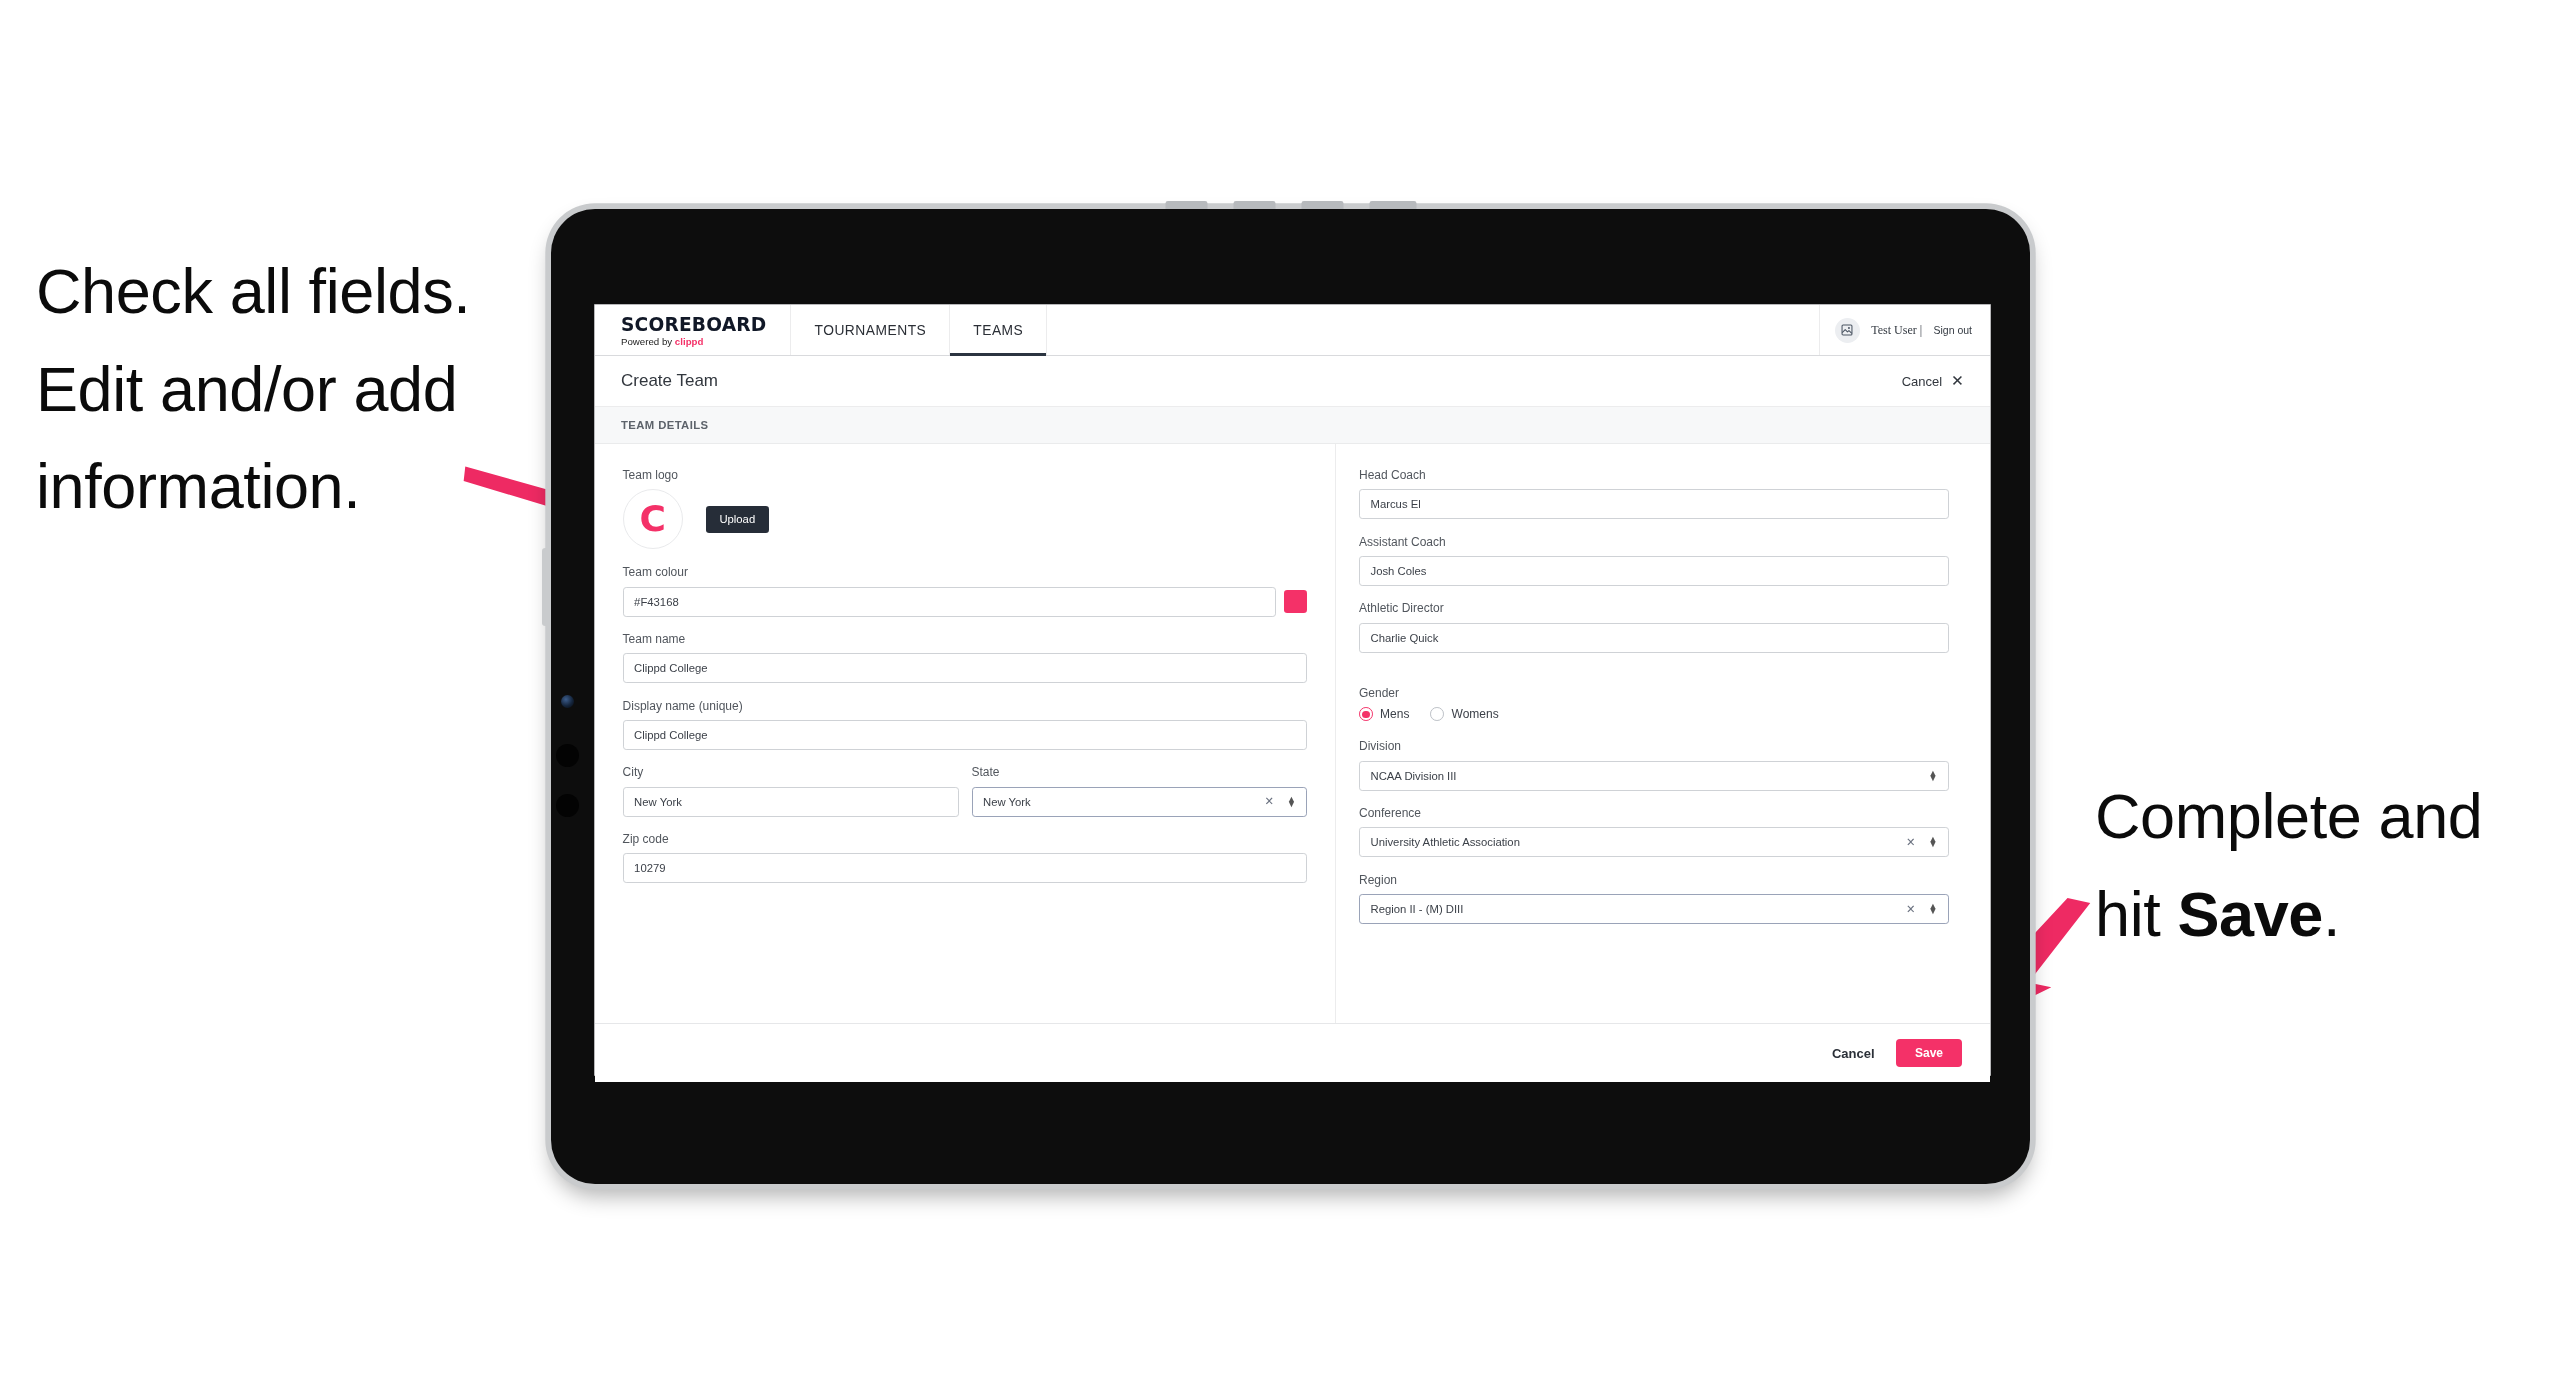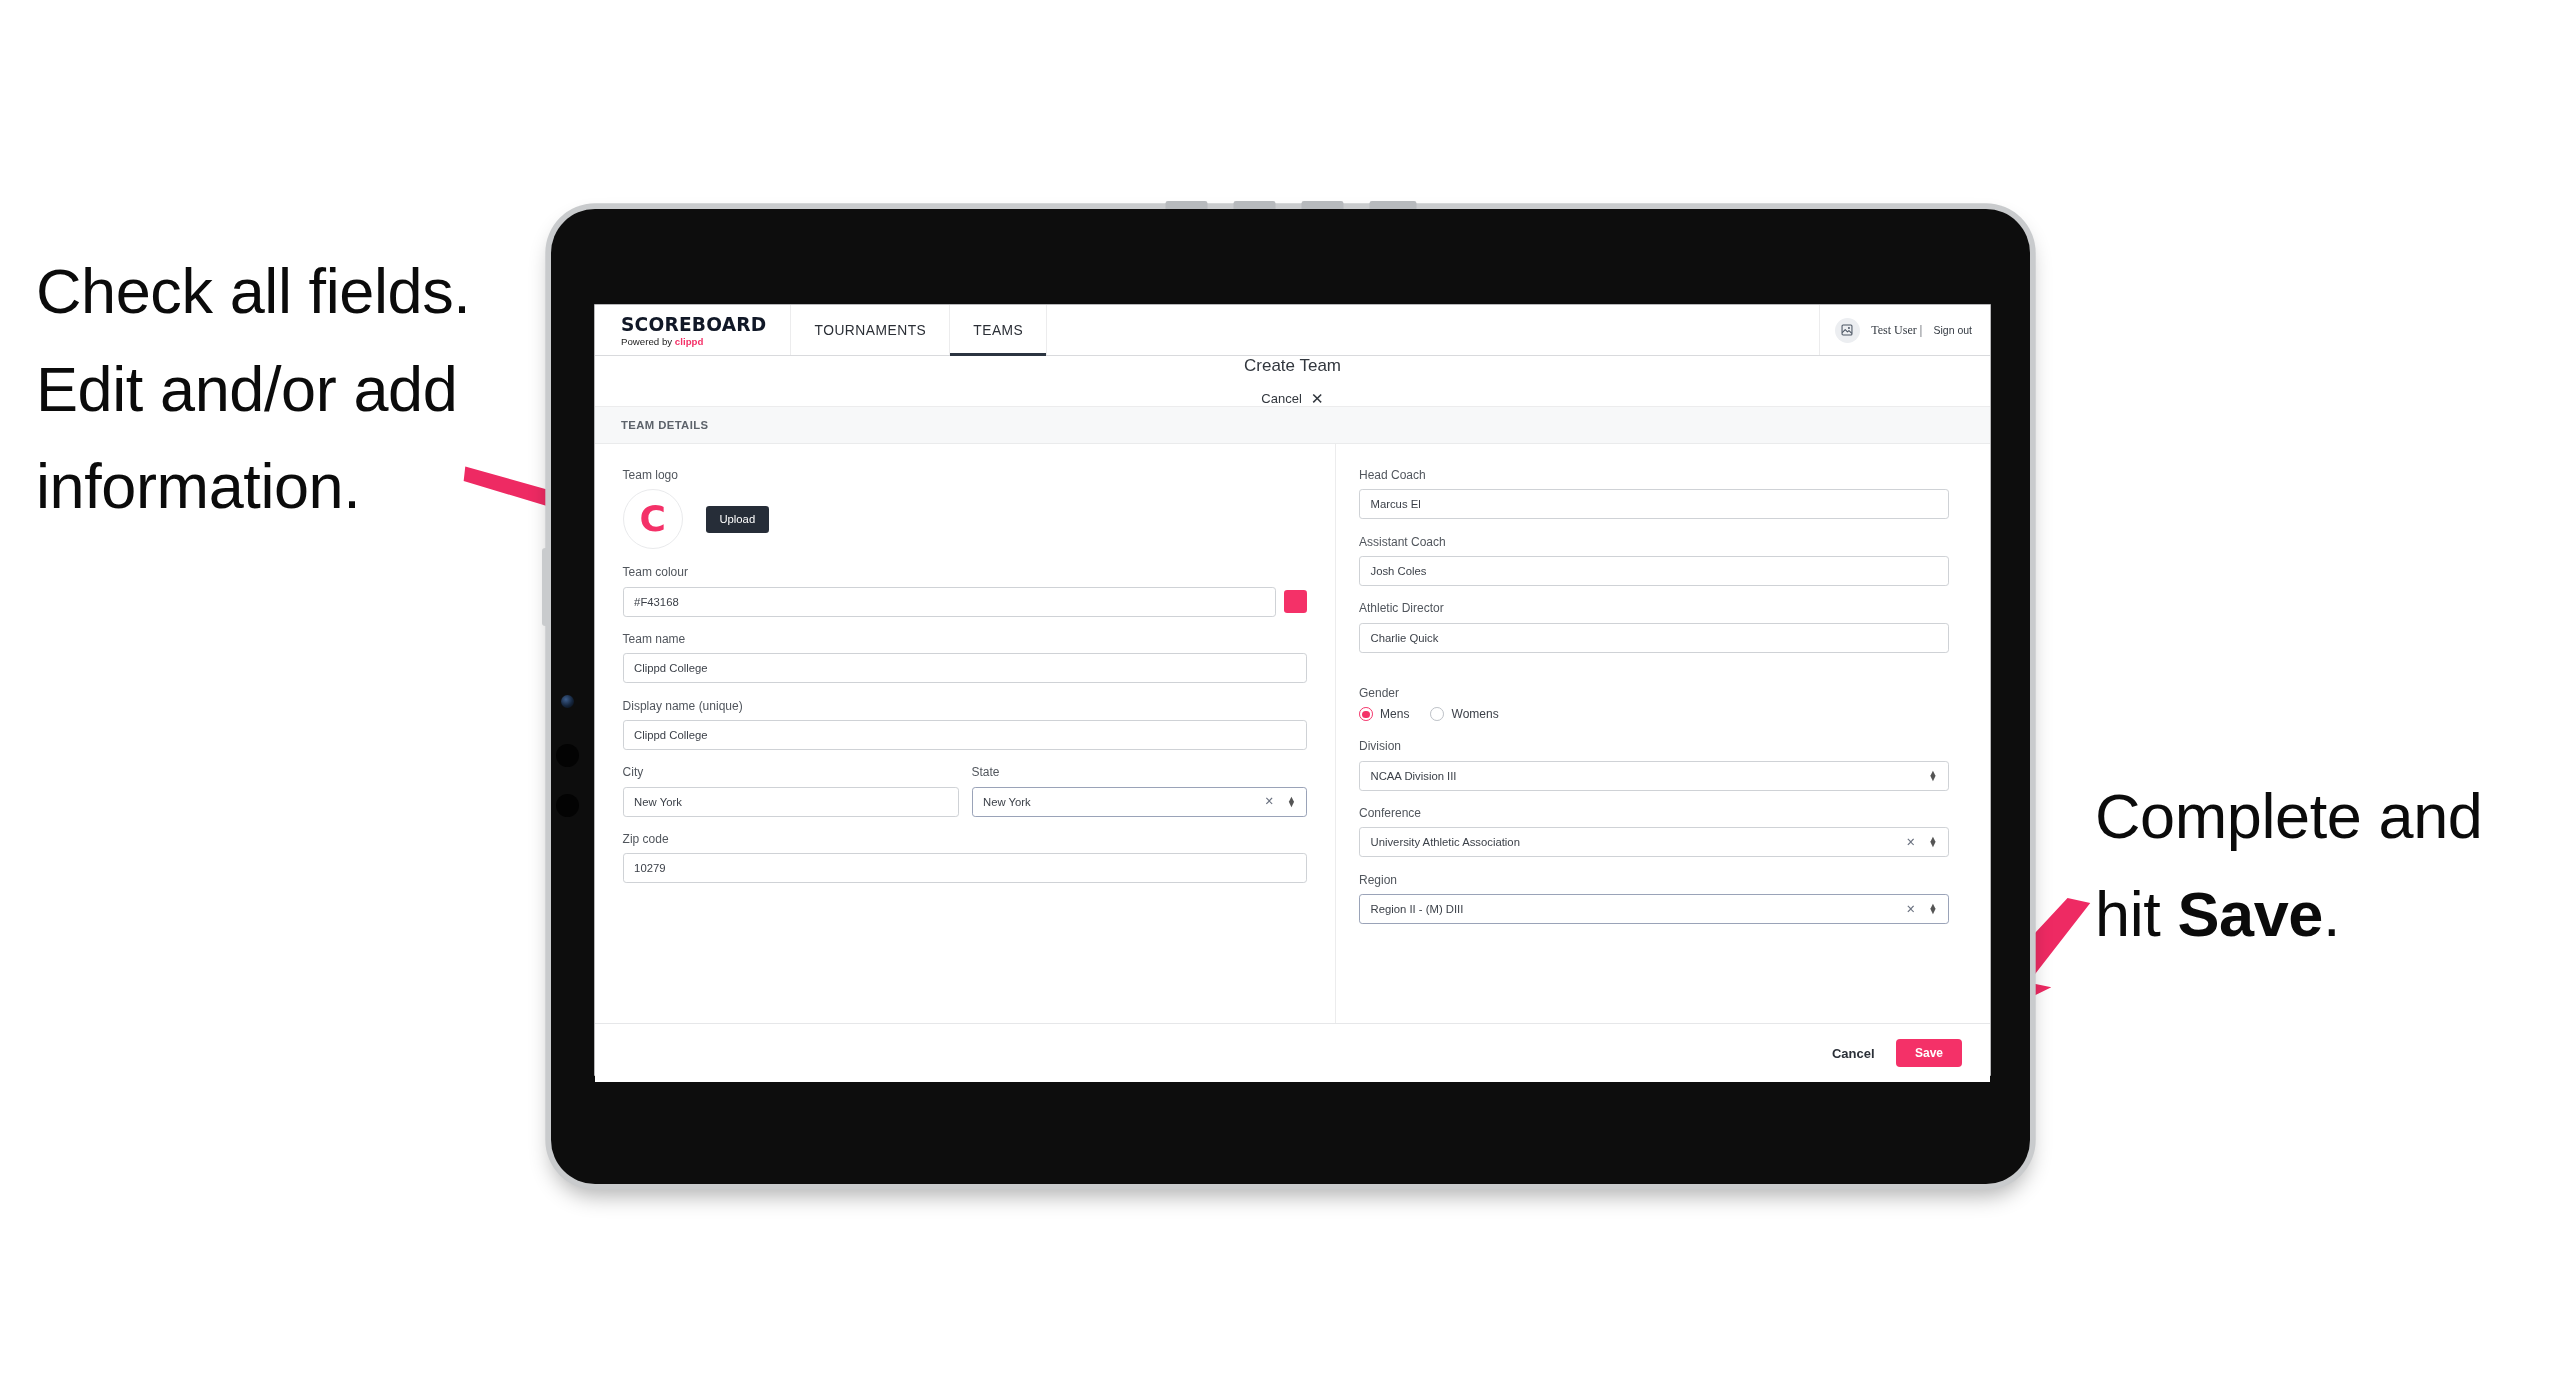--- a/index.html
+++ b/index.html
@@ -51,21 +51,21 @@
   #brand-sub .pink{color:#f43168;font-weight:700;}
   .navtab{display:flex;align-items:center;padding:0 23px;font-size:13.8px;color:#2b2f36;letter-spacing:0.5px;border-right:0.8px solid #ececed;cursor:pointer;position:relative;}
   .navtab.active:after{content:"";position:absolute;left:0;right:0;bottom:-0.8px;height:3.2px;background:#2b3440;}
   #nav-spacer{flex:1;border-right:0.8px solid #ececed;}
   #user-area{display:flex;align-items:center;gap:11.3px;padding:0 18px 0 14.6px;}
   #avatar{width:25px;height:25px;border-radius:50%;background:#eceef1;display:flex;align-items:center;justify-content:center;color:#4b5563;}
   #user-name{font-size:12px;color:#343a42;font-family:Liberation Serif, serif;}
   #sign-out{font-size:10.5px;color:#343a42;cursor:pointer;}
 
   
-  #panel-head{height:50px;display:flex;align-items:center;justify-content:space-between;padding:0 26px;background:#fff;border-bottom:0.8px solid #ececed;flex-direction:column;}
+  #panel-head{height:50px;display:flex;align-items:center;justify-content:space-between;padding:0 26px;background:#fff;border-bottom:0.8px solid #ececed;}
   #panel-title{font-size:17px;color:#32373e;}
   #cancel-top{display:flex;align-items:center;gap:9px;font-size:13px;color:#32373e;cursor:pointer;}
   #cancel-top .x{font-size:15.4px;line-height:1;}
 
   
   #section-bar{height:36px;display:flex;align-items:center;padding:0 26px;background:#f7f8f9;border-bottom:0.8px solid #eaebec;}
   #section-label{font-size:11.3px;letter-spacing:0.4px;color:#5d636b;font-weight:600;}
 
   
   #form-body{display:flex;height:579px;background:#fff;}

